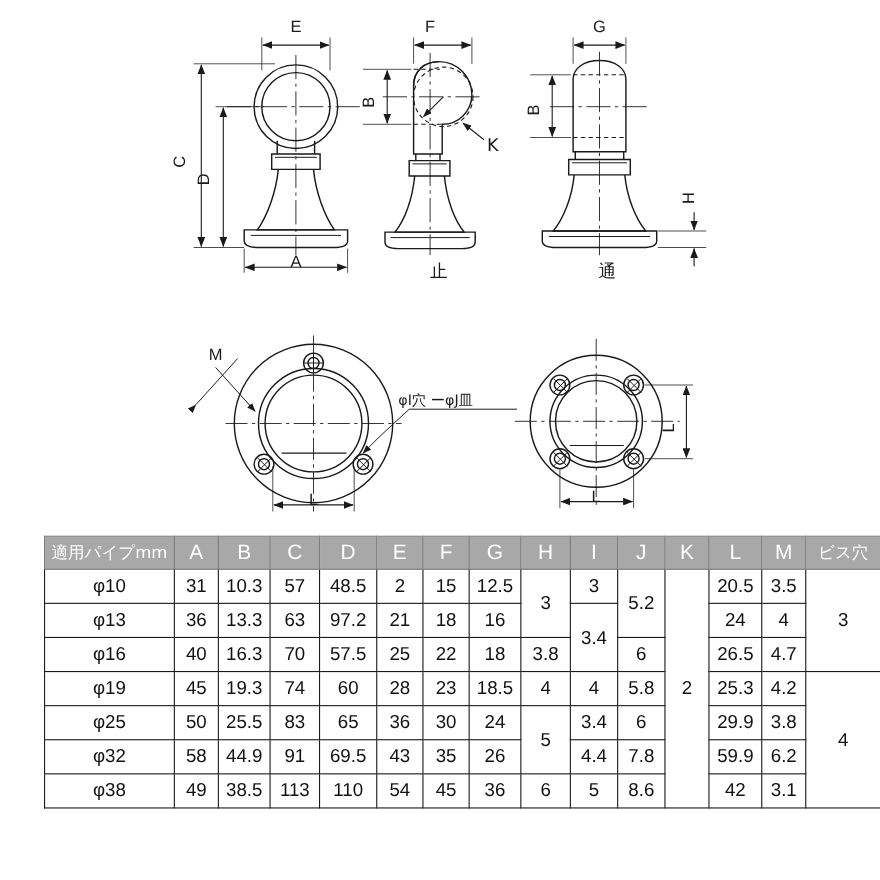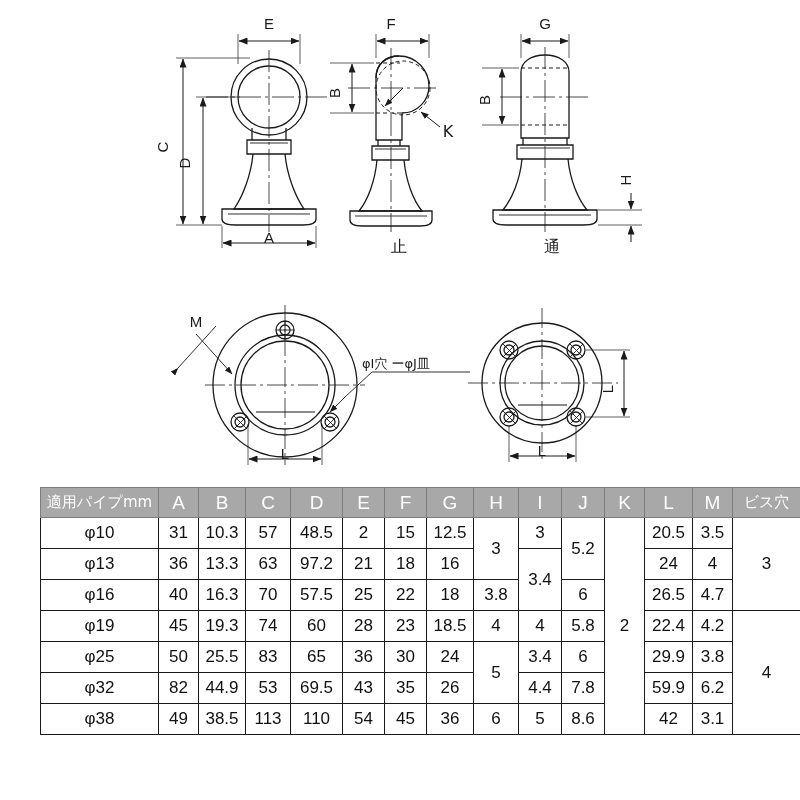--- a/index.html
+++ b/index.html
@@ -384,44 +384,44 @@
             <td>45</td>
             <td>19.3</td>
             <td>74</td>
             <td>60</td>
             <td>28</td>
             <td>23</td>
             <td>18.5</td>
             <td>4</td>
             <td>4</td>
             <td>5.8</td>
-            <td>22.4</td>
+            <td>25.3</td>
             <td>4.2</td>
             <td rowspan="4">4</td>
           </tr>
           <tr>
             <td class="rowlabel">φ25</td>
             <td>50</td>
             <td>25.5</td>
             <td>83</td>
             <td>65</td>
             <td>36</td>
             <td>30</td>
             <td>24</td>
             <td rowspan="2">5</td>
             <td>3.4</td>
             <td>6</td>
             <td>29.9</td>
             <td>3.8</td>
           </tr>
           <tr>
             <td class="rowlabel">φ32</td>
-            <td>82</td>
+            <td>58</td>
             <td>44.9</td>
-            <td>53</td>
+            <td>91</td>
             <td>69.5</td>
             <td>43</td>
             <td>35</td>
             <td>26</td>
             <td>4.4</td>
             <td>7.8</td>
             <td>59.9</td>
             <td>6.2</td>
           </tr>
           <tr>

